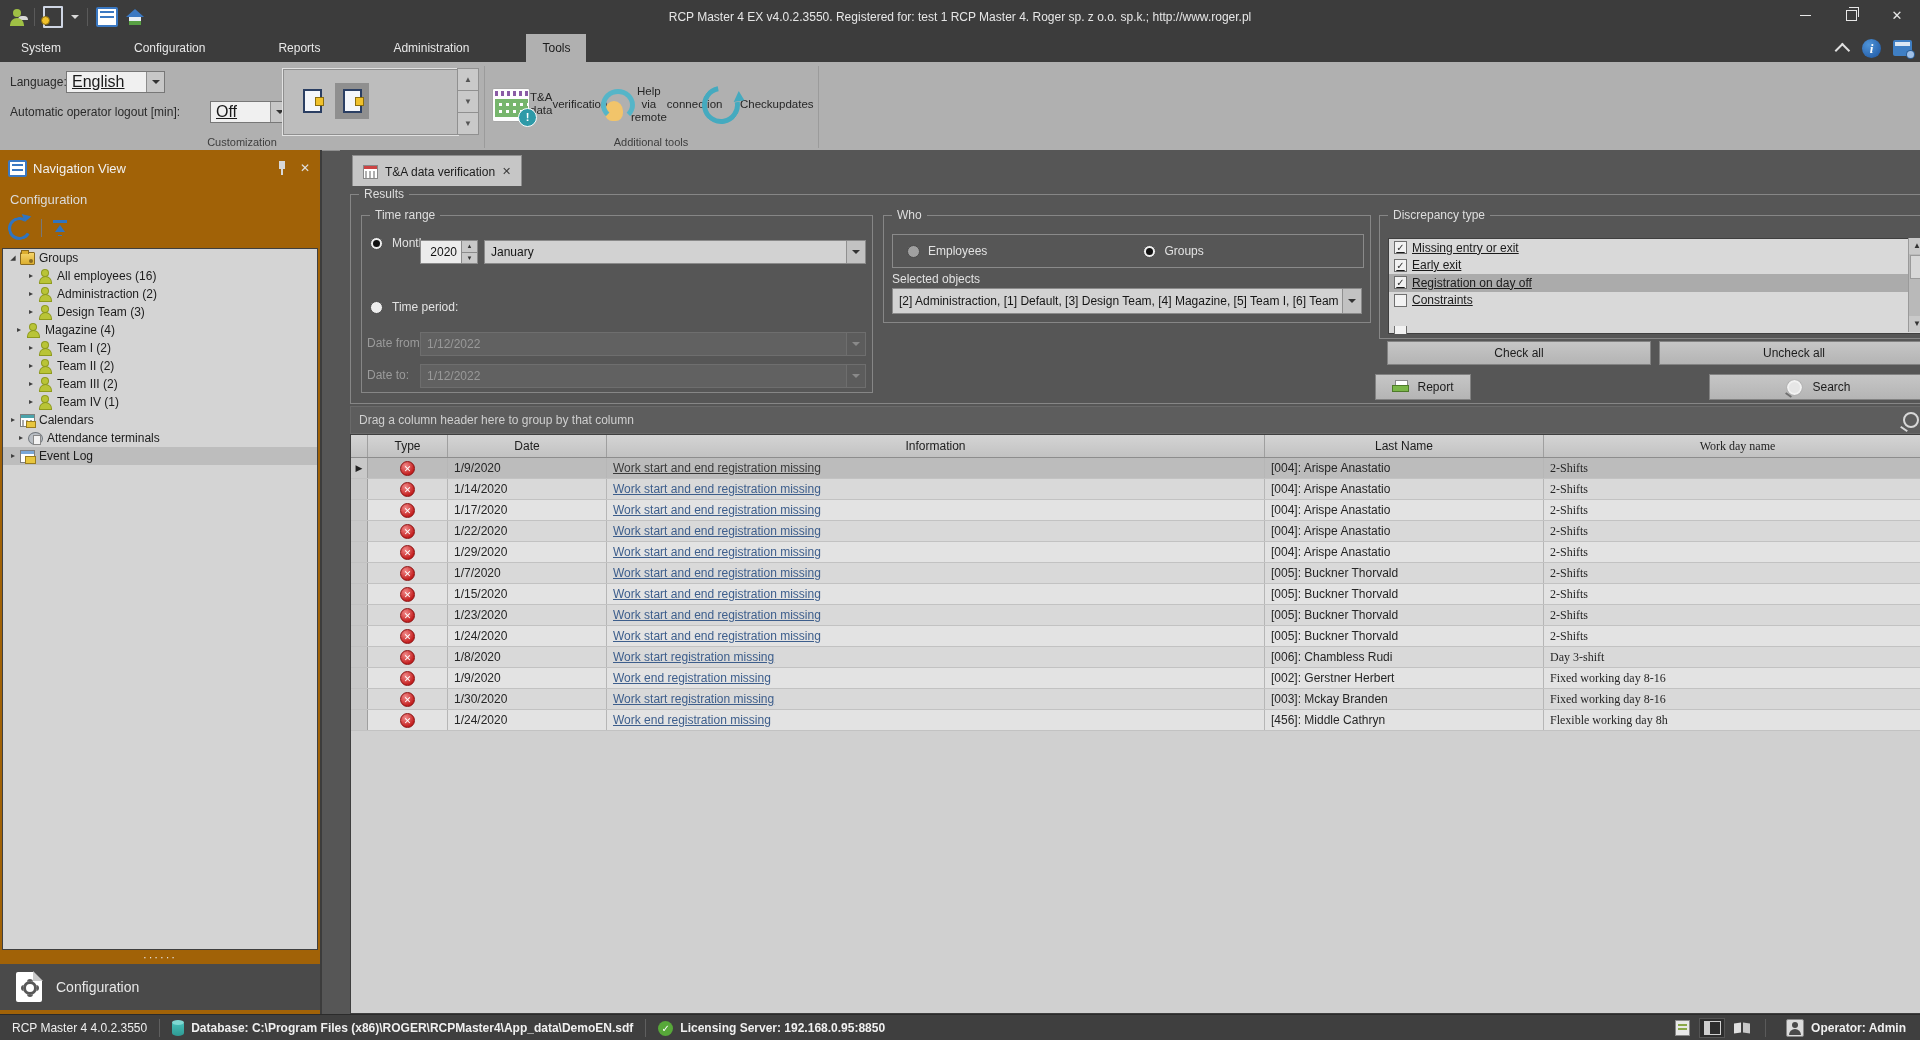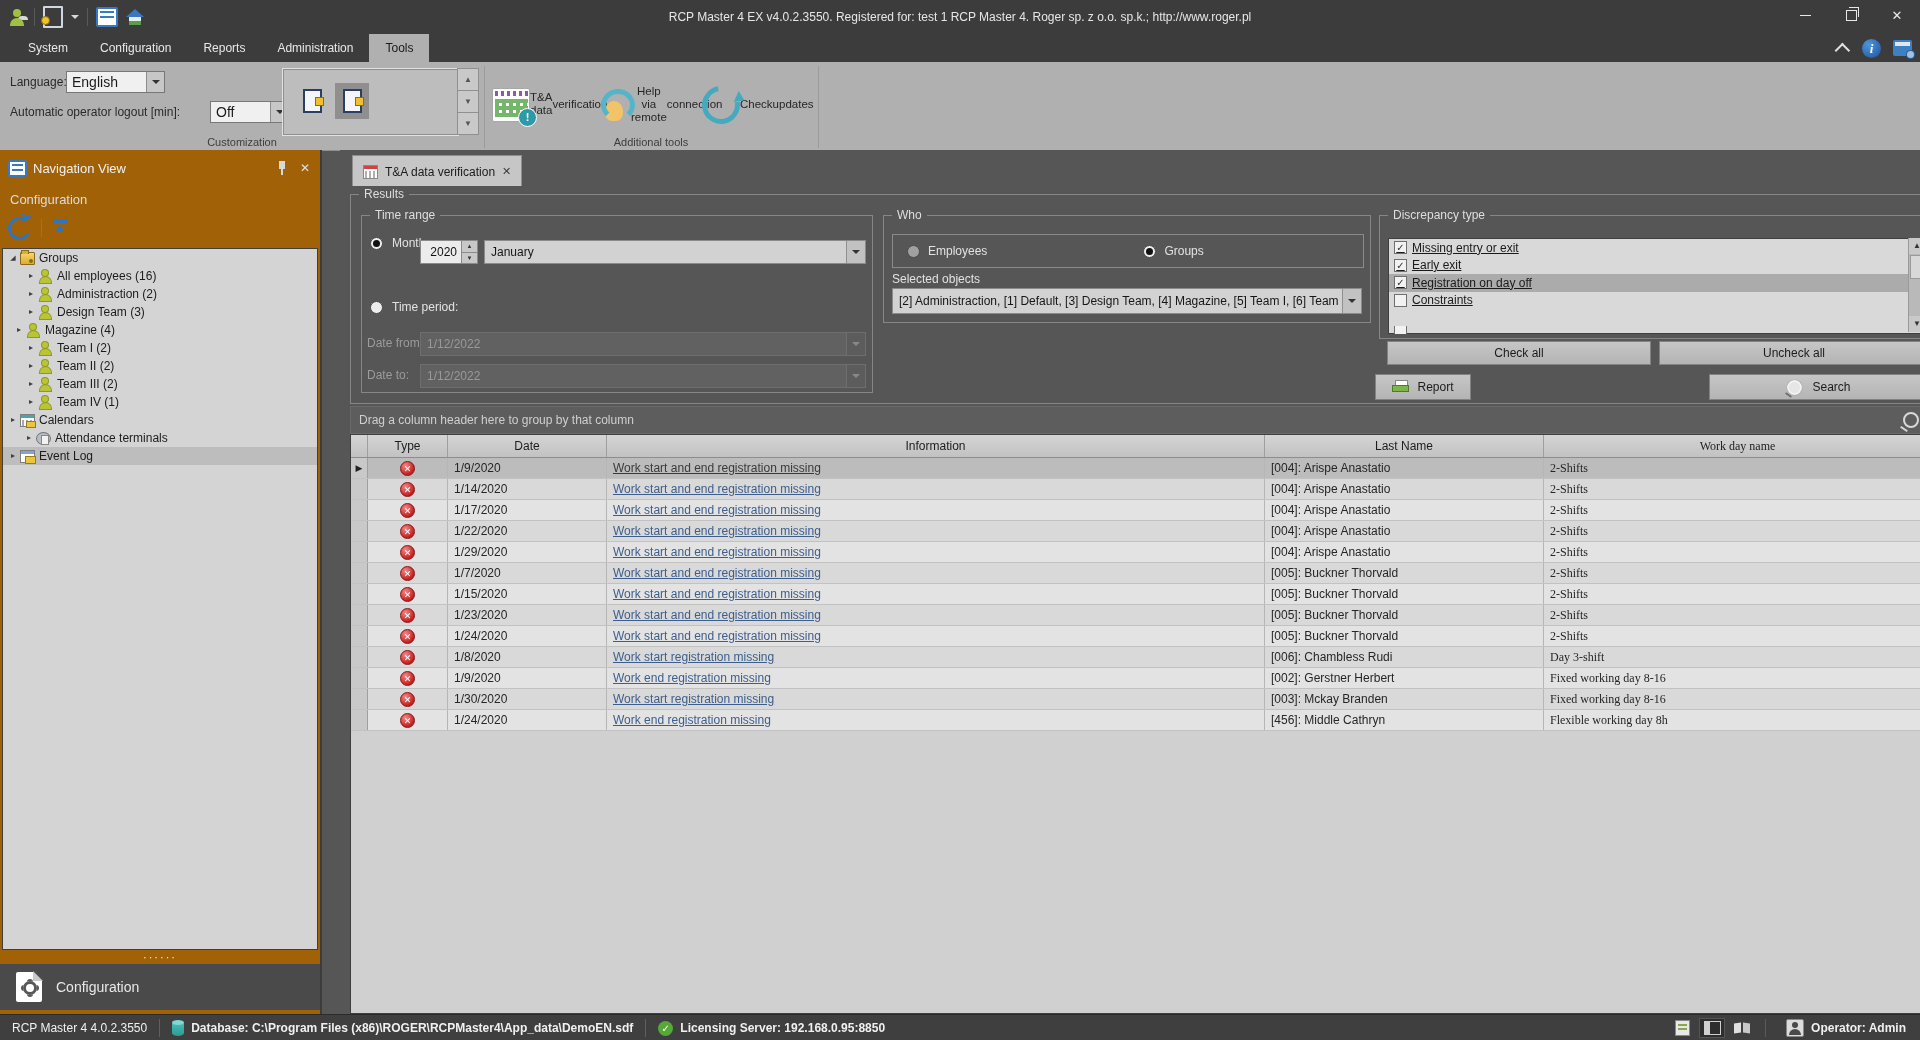--- a/index.html
+++ b/index.html
@@ -25,38 +25,38 @@
   .caret-dn{width:0;height:0;border-left:4px solid transparent;border-right:4px solid transparent;border-top:4px solid #d8d8d8;display:block;}
   .ic-list{width:18px;height:16px;background:#fff;border:2px solid #3a78c2;border-radius:2px;position:relative;display:block;}
   .ic-list::before{content:"";position:absolute;left:2px;top:2px;right:2px;height:8px;
      background:repeating-linear-gradient(#3a78c2 0 2px,transparent 2px 5px);}
   .ic-home{width:18px;height:16px;position:relative;display:block;}
   .ic-home::before{content:"";position:absolute;left:0;top:0;width:0;height:0;border-left:9px solid transparent;border-right:9px solid transparent;border-bottom:8px solid #3a78c2;}
   .ic-home::after{content:"";position:absolute;left:3px;top:8px;width:12px;height:8px;background:#e8eef5;box-shadow:inset 0 -5px 0 -1px #58a044;}
 
   
   .menubar{position:absolute;left:0;top:34px;width:1920px;height:28px;background:#3c3c3c;}
-  .mtabs{position:absolute;left:12px;top:0;height:28px;display:flex;}
+  .mtabs{position:absolute;left:5px;top:0;height:28px;display:flex;gap:41px;}
   .mtab{height:28px;line-height:28px;padding:0 16px;color:#e8e8e8;font-size:12px;}
   .mtab.active{background:#b0b0b0;color:#1a1a1a;}
   .menubar-right{position:absolute;right:8px;top:2px;display:flex;align-items:center;gap:12px;height:24px;}
   .ic-chevup{width:9px;height:9px;border-top:2px solid #e0e0e0;border-left:2px solid #e0e0e0;transform:rotate(45deg) translateY(3px);display:block;}
   .ic-info{width:19px;height:19px;border-radius:50%;background:radial-gradient(circle at 35% 30%,#4f94d8,#1c54a0);color:#fff;
      font-family:"Liberation Serif",serif;font-style:italic;font-weight:bold;font-size:13px;line-height:19px;text-align:center;display:block;}
   .ic-winset{width:19px;height:16px;background:#3f7fc4;border-radius:2px;position:relative;display:block;}
   .ic-winset::before{content:"";position:absolute;left:2px;top:2px;right:2px;height:4px;background:#dce8f4;}
   .ic-winset::after{content:"";position:absolute;right:-2px;bottom:-2px;width:7px;height:7px;border-radius:50%;background:#9fc0e8;box-shadow:0 0 0 1px #2c5f96;}
 
   
   .ribbon{position:absolute;left:0;top:62px;width:1920px;height:88px;background:#b0b0b0;border-bottom:1px solid #8f8f8f;}
   .rb-grouplabel{position:absolute;bottom:2px;font-size:11px;color:#3d3d3d;text-align:center;}
   .rb-vsep{position:absolute;top:4px;bottom:2px;width:1px;background:#9b9b9b;}
   .rb-label{position:absolute;color:#2a2a2a;font-size:12px;line-height:20px;}
   .combo{position:absolute;height:20px;background:#f0f0f0;border:1px solid #777;display:flex;align-items:center;}
-  .combo .cb-text{flex:1;padding:0 5px;font-size:14px;color:#1a1a1a;white-space:nowrap;overflow:hidden;}
+  .combo .cb-text{flex:1;padding:0 5px;font-size:16px;color:#1a1a1a;white-space:nowrap;overflow:hidden;text-decoration:underline;}
   .combo .cb-btn{width:17px;height:100%;background:#c7c7c7;border-left:1px solid #8c8c8c;display:flex;align-items:center;justify-content:center;}
   .cb-arr{width:0;height:0;border-left:4px solid transparent;border-right:4px solid transparent;border-top:4px solid #333;}
   .gallery{position:absolute;left:282px;top:6px;width:175px;height:66px;background:#bdbdbd;border:1px solid #e2e2e2;box-shadow:inset 0 0 0 1px #8f8f8f;}
   .gal-item{position:absolute;top:14px;width:34px;height:36px;display:flex;align-items:center;justify-content:center;}
   .gal-item.sel{background:#8f8f8f;}
   .ic-door2{width:15px;height:20px;border:2px solid #2b3f63;background:#f4f6fa;position:relative;}
   .ic-door2::before{content:"";position:absolute;right:-4px;top:6px;width:7px;height:7px;background:#f0c12c;border:1px solid #8a6d10;}
   .gal-scroll{position:absolute;left:457px;top:6px;width:22px;height:66px;display:flex;flex-direction:column;}
   .gal-sbtn{flex:1;background:#c9c9c9;border:1px solid #909090;margin-bottom:-1px;display:flex;align-items:center;justify-content:center;font-size:8px;color:#555;}
   .rtool{position:absolute;top:4px;width:86px;height:76px;display:flex;align-items:center;}
@@ -400,21 +400,21 @@
         <span class="ticn ti-person"></span>
         <span class="tlbl">Team IV (1)</span>
       </div>
 
       <div class="trow" style="padding-left: 4px;">
         <span class="tarrow"></span>
         <span class="ticn ti-calendar"></span>
         <span class="tlbl">Calendars</span>
       </div>
 
-      <div class="trow" style="padding-left: 12px; margin-left: 8px;">
+      <div class="trow" style="padding-left: 12px;">
         <span class="tarrow"></span>
         <span class="ticn ti-terminal"></span>
         <span class="tlbl">Attendance terminals</span>
       </div>
 
       <div class="trow sel" style="padding-left: 4px;">
         <span class="tarrow"></span>
         <span class="ticn ti-log"></span>
         <span class="tlbl">Event Log</span>
       </div>

